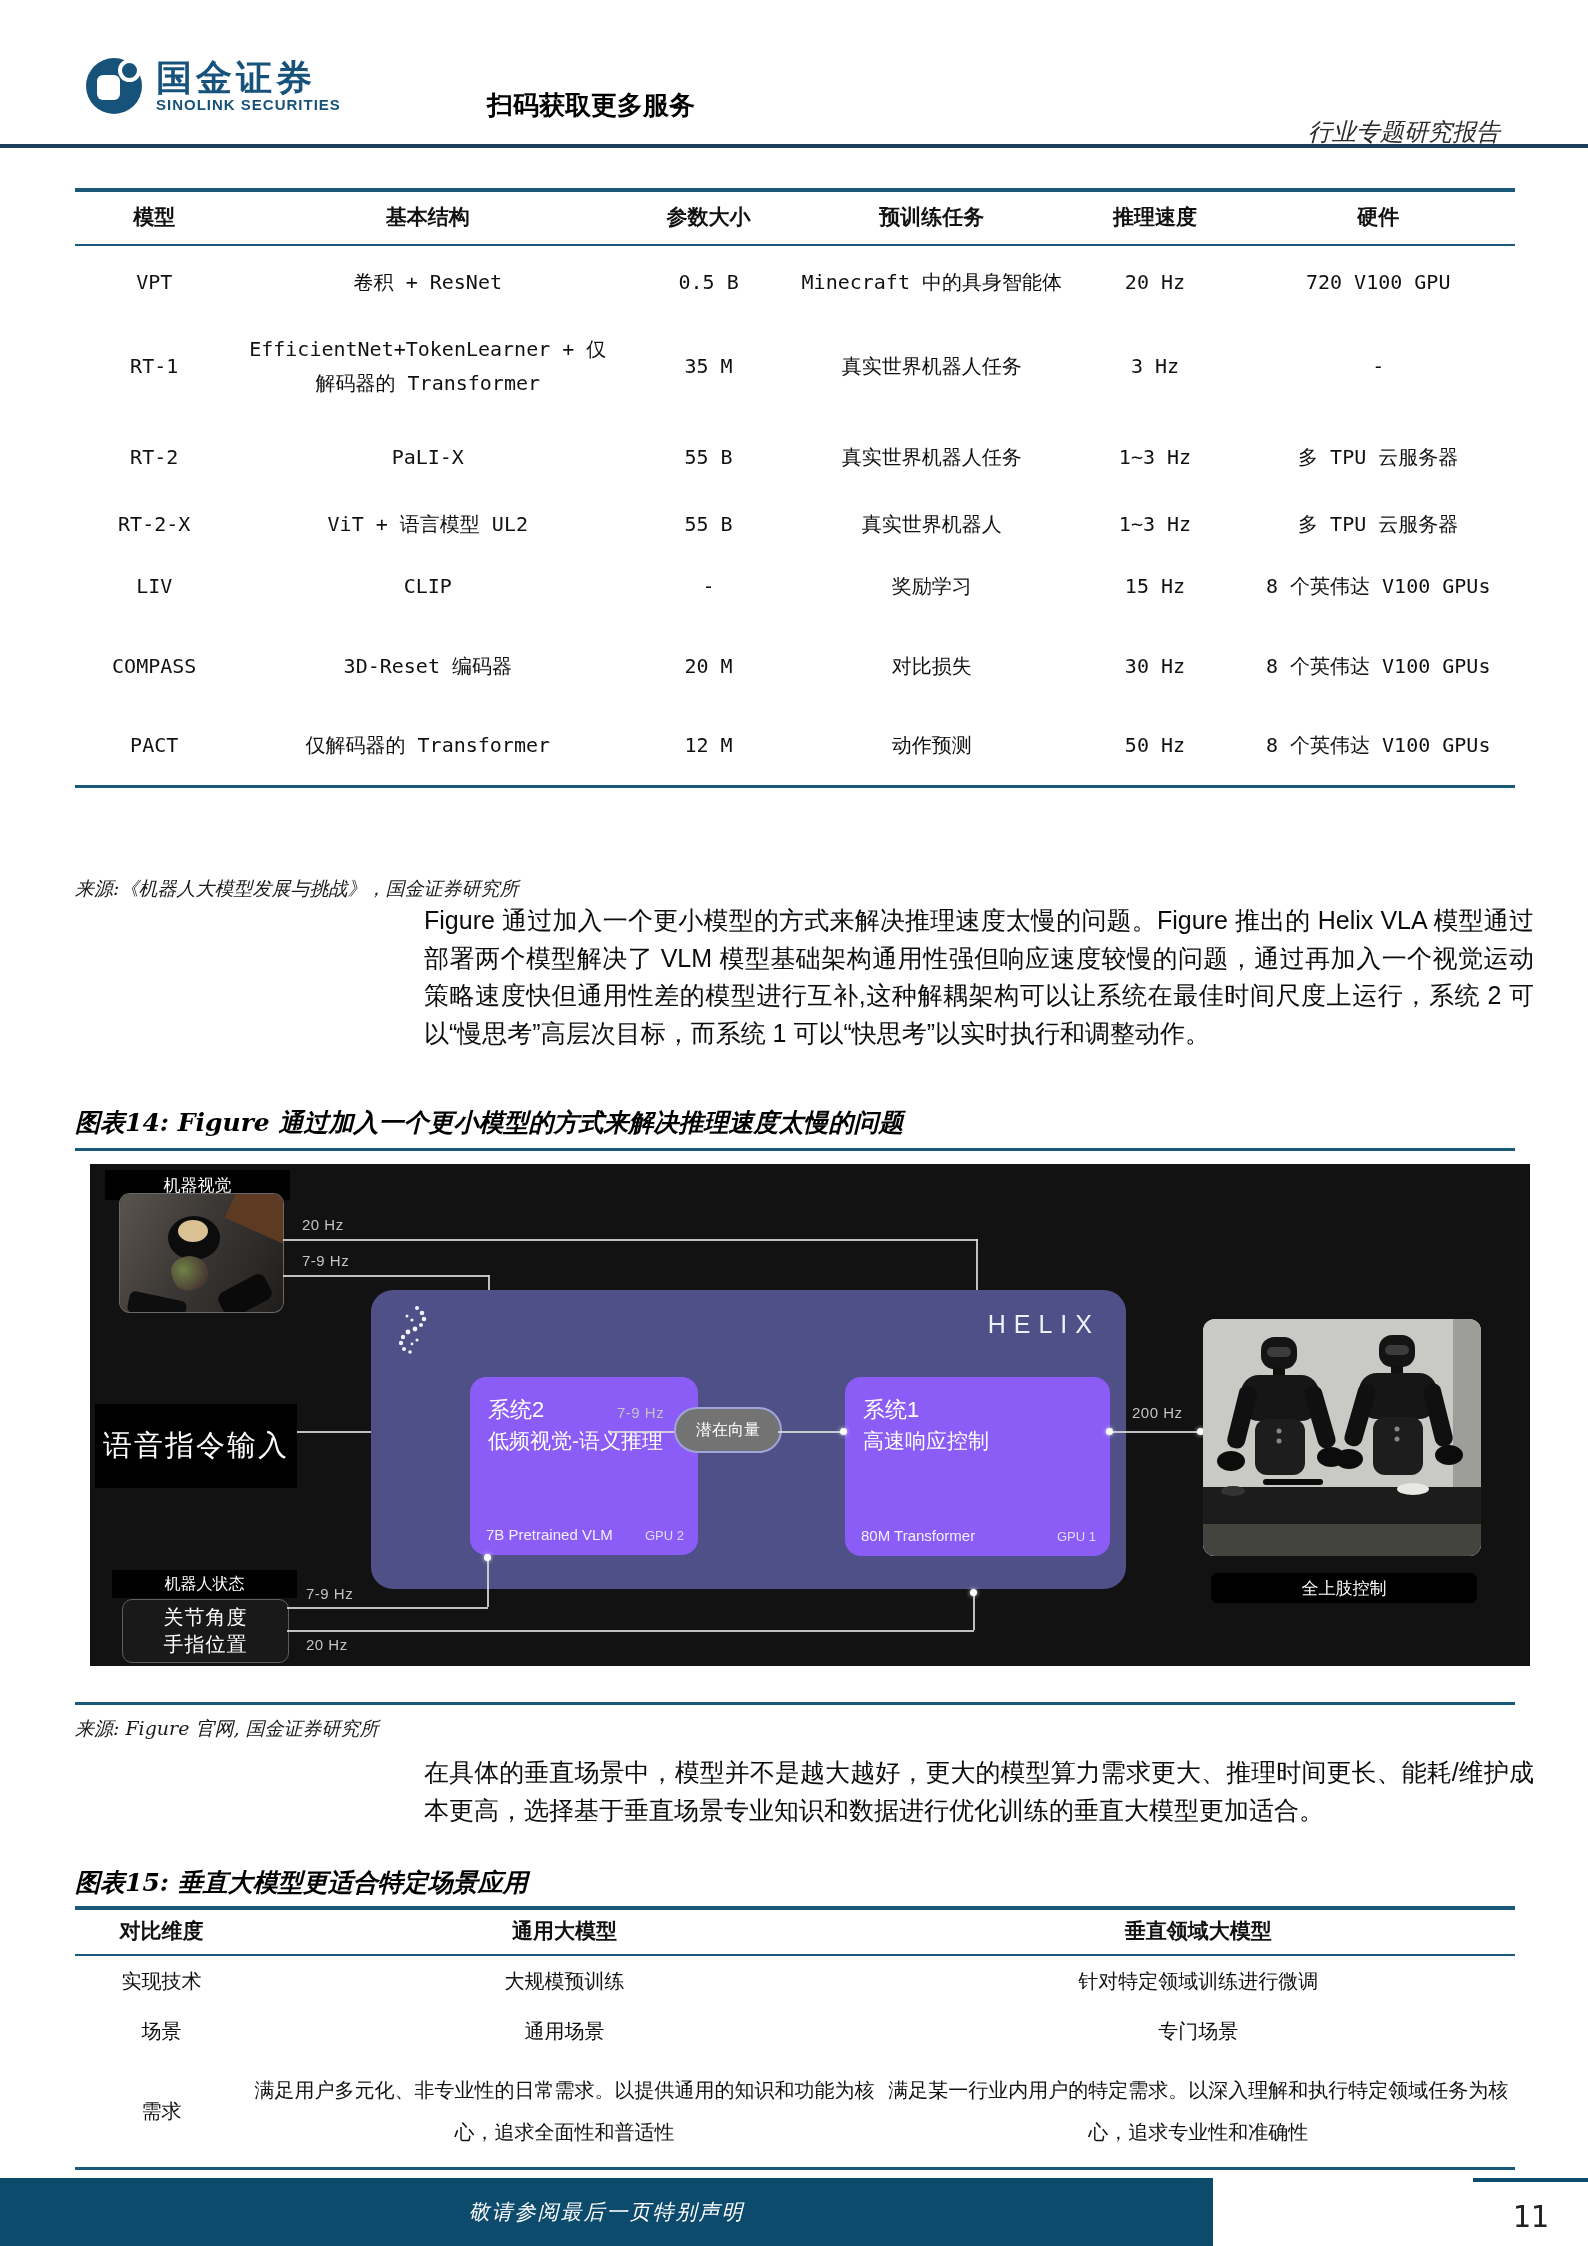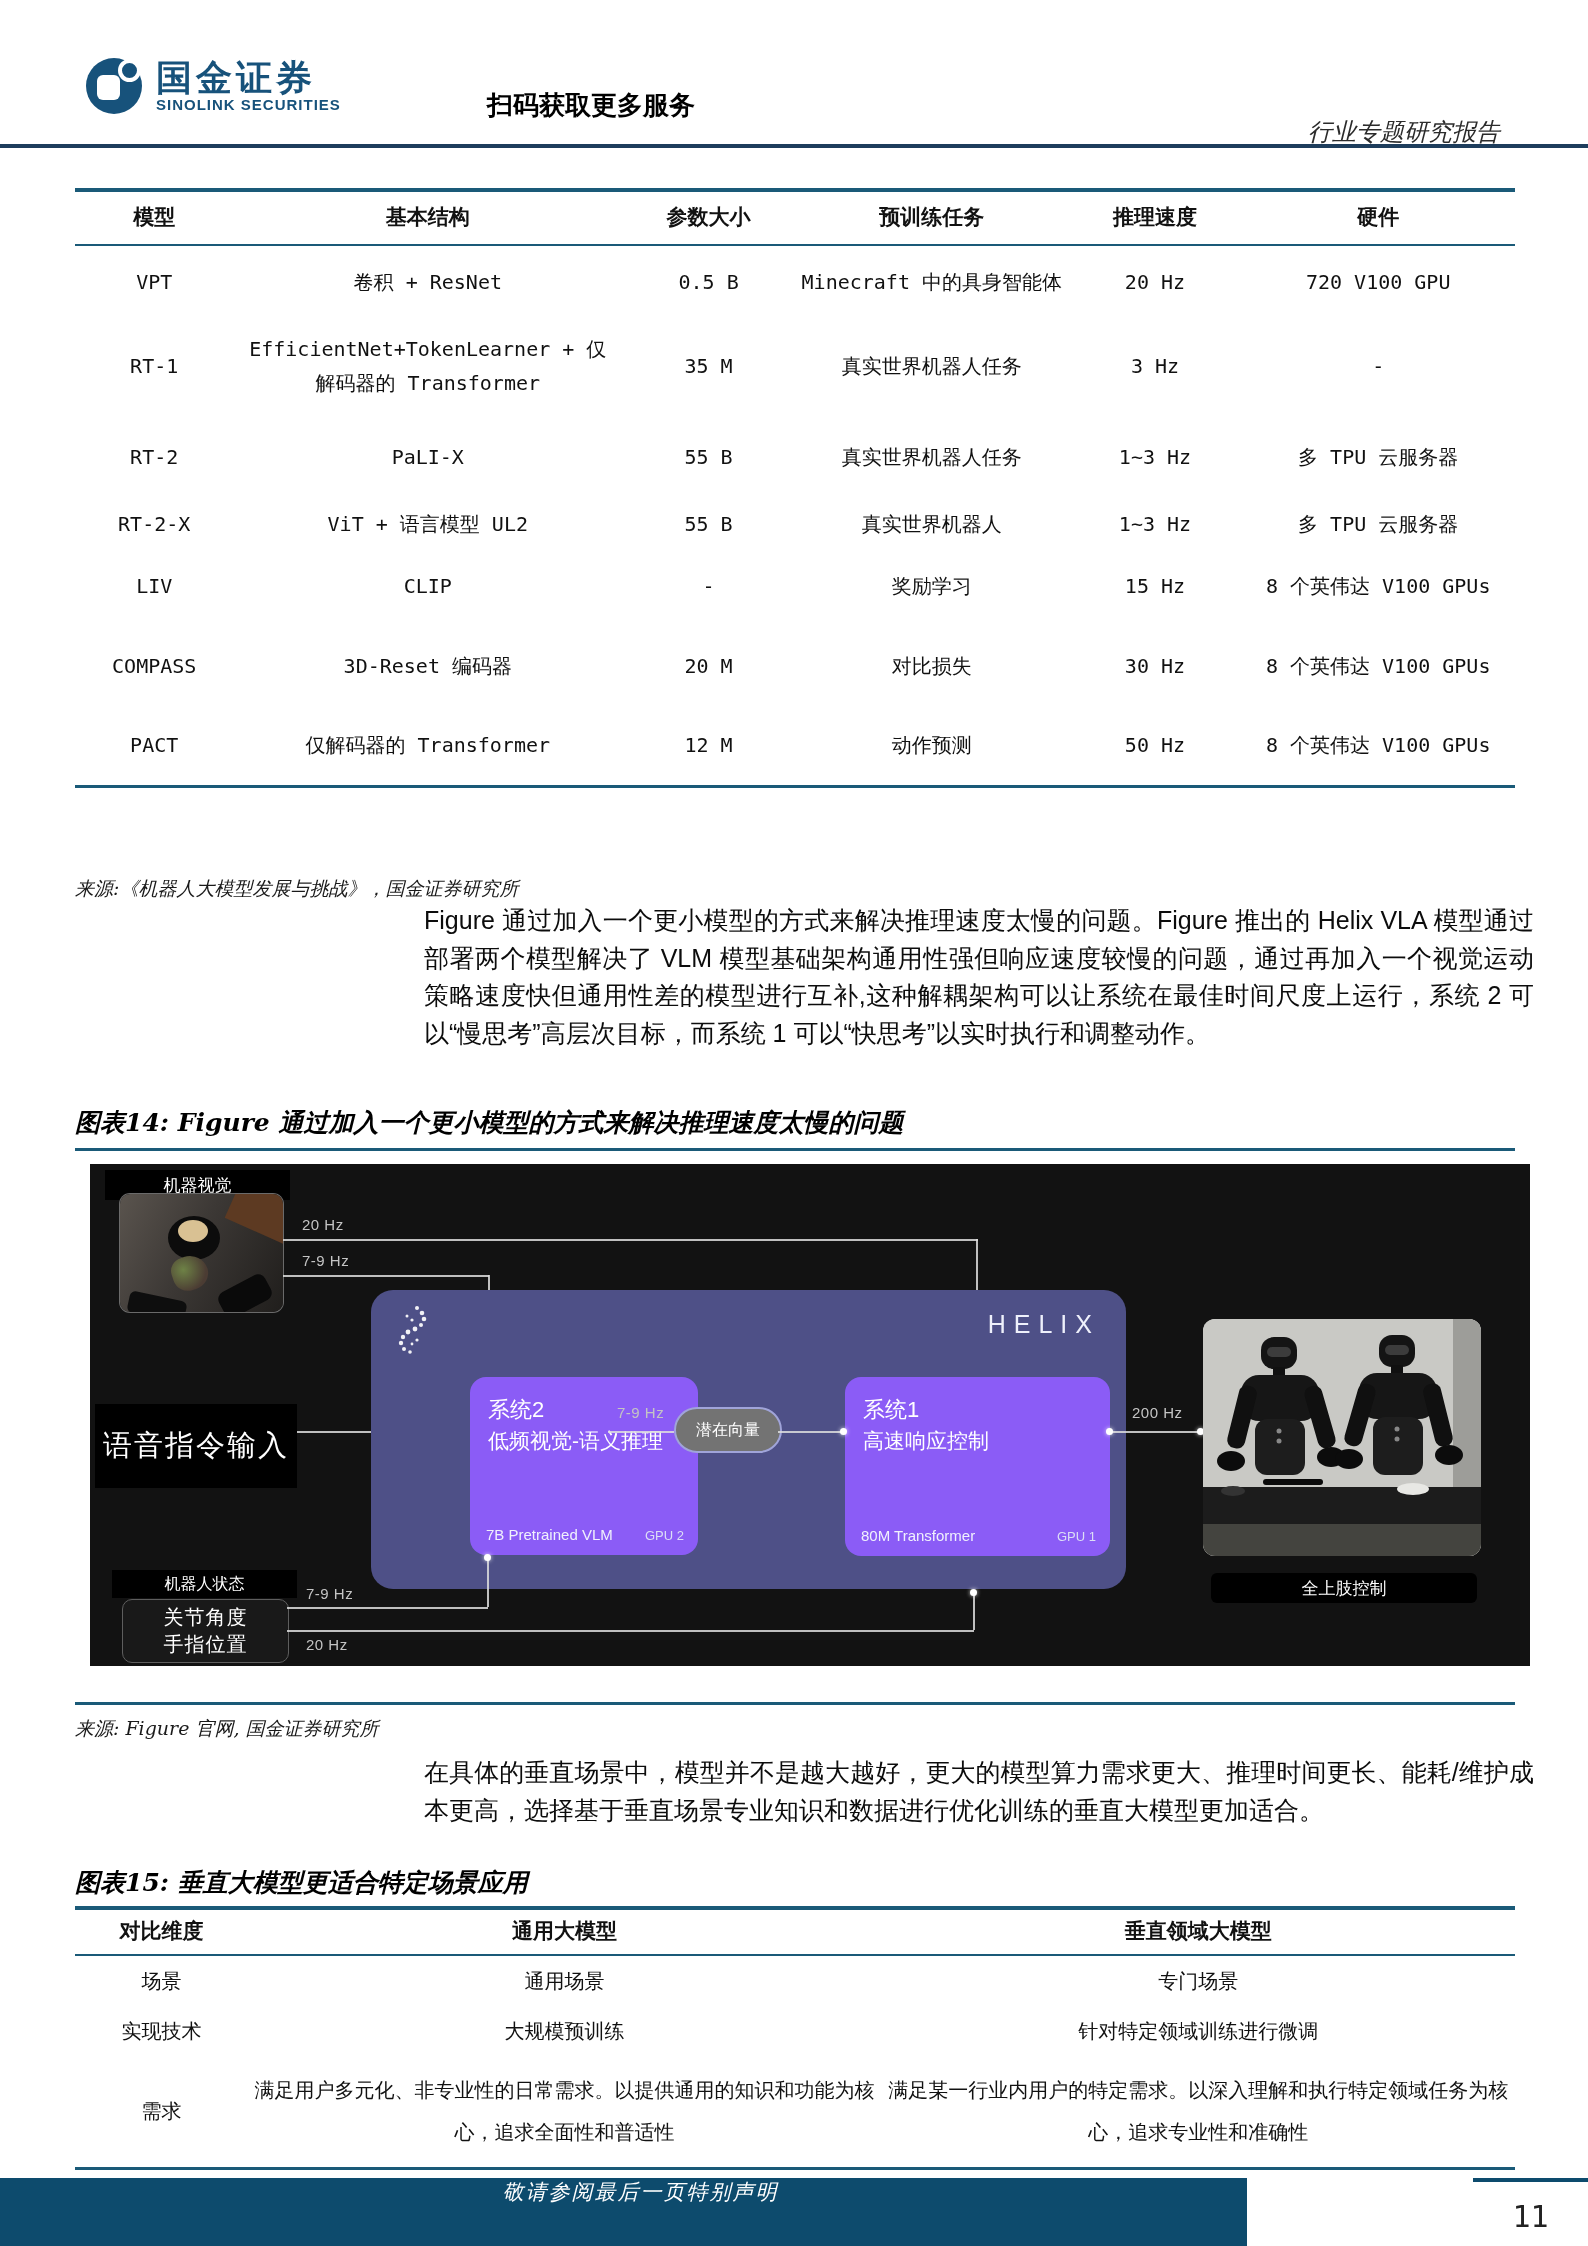--- a/index.html
+++ b/index.html
@@ -87,21 +87,21 @@
   .latent-pill{left:584px;top:243px;width:104px;height:42px;background:#737373;border:2px solid #a0a4d9;
                border-radius:23px;color:#fff;font-size:16px;display:flex;align-items:center;justify-content:center;}
   .robots-photo{left:1113px;top:155px;width:278px;height:237px;border-radius:12px;overflow:hidden;background:#c8c8c4;}
   .out-label{left:1121px;top:409px;width:266px;height:30px;border-radius:6px;}
   .state-label{left:22px;top:406px;width:185px;height:28px;font-size:16px;}
   .cam-label{left:15px;top:6px;width:185px;height:30px;}
   .joint-box{left:32px;top:435px;width:165px;height:62px;background:#191919;border:1px solid #5e5e5e;border-radius:10px;
              color:#fff;font-size:20px;display:flex;flex-direction:column;align-items:center;justify-content:center;line-height:1.35;letter-spacing:1px;}
 
   
-  .footer-bar{left:0;top:2178px;width:1213px;height:68px;background:#0d4b6d;display:flex;align-items:flex-start;justify-content:center;padding-left:34px;}
+  .footer-bar{left:0;top:2178px;width:1213px;height:68px;background:#0d4b6d;display:flex;align-items:center;justify-content:center;}
   .footer-text{color:#fff;font-size:21px;font-family:"DejaVu Serif",serif;font-style:italic;letter-spacing:2px;}
   .footer-pagebox{left:1473px;top:2178px;width:115px;height:68px;background:#fff;border-top:4px solid #0d4b6d;
                   display:flex;align-items:center;justify-content:center;}
   .footer-page{font-size:30px;color:#222;font-family:"DejaVu Sans Mono",monospace;}
 </style>
 </head>
 <body>
 
 <div class="page">
 
@@ -340,28 +340,28 @@
       </colgroup>
     <thead>
       <tr>
         <th>对比维度</th>
         <th>通用大模型</th>
         <th>垂直领域大模型</th>
       </tr>
     </thead>
     <tbody>
       <tr>
+        <td>实现技术</td>
+          <td>大规模预训练</td>
+          <td>针对特定领域训练进行微调</td>
+      </tr>
+      <tr>
         <td>场景</td>
           <td>通用场景</td>
           <td>专门场景</td>
-      </tr>
-      <tr>
-        <td>实现技术</td>
-          <td>大规模预训练</td>
-          <td>针对特定领域训练进行微调</td>
       </tr>
       <tr>
         <td>需求</td>
           <td>满足用户多元化、非专业性的日常需求。以提供通用的知识和功能为核心，追求全面性和普适性</td>
           <td>满足某一行业内用户的特定需求。以深入理解和执行特定领域任务为核心，追求专业性和准确性</td>
       </tr>
     </tbody>
   </table>
 
   <div class="abs footer-bar">

